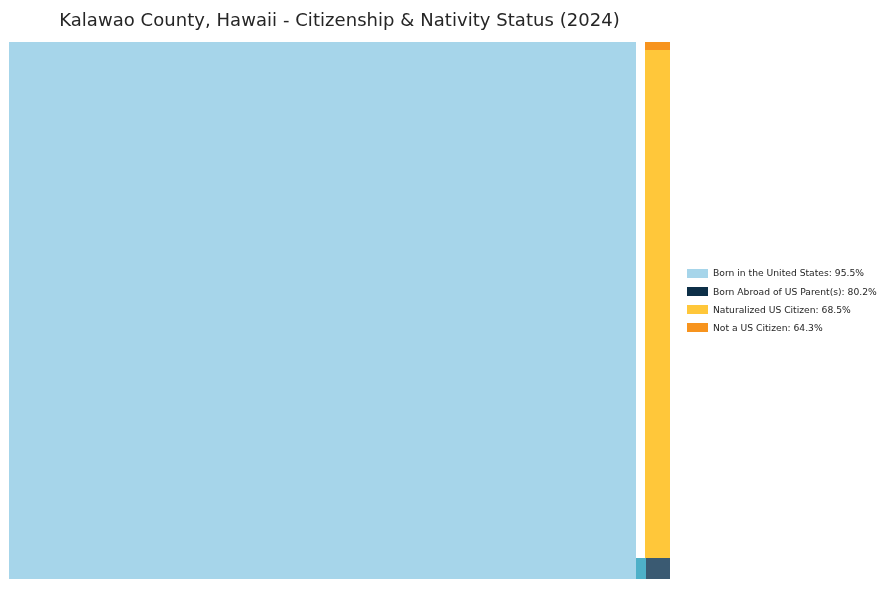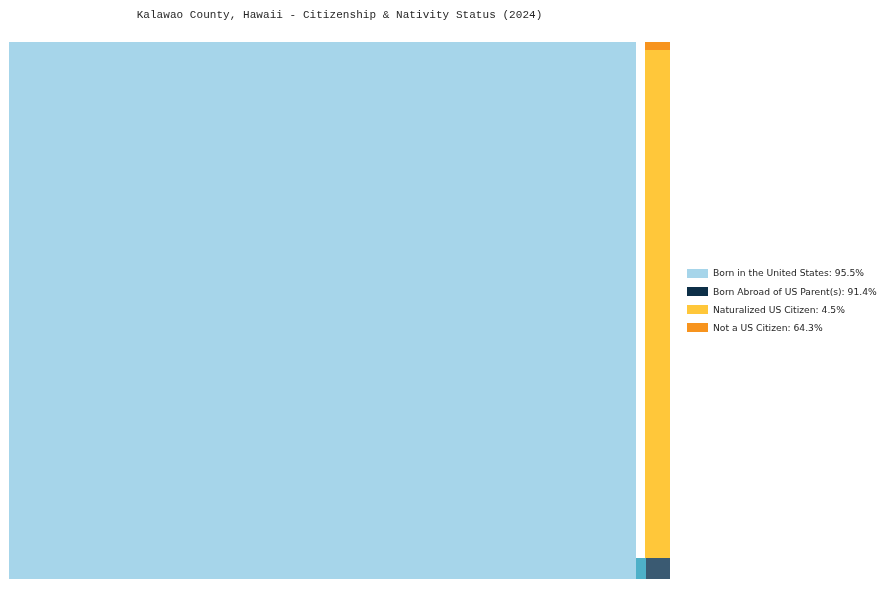--- a/index.html
+++ b/index.html
@@ -23,25 +23,24 @@
     height: 590px;
     background: #ffffff;
   }
 
   #chart-title {
     position: absolute;
     left: 0;
     top: 9px;
     width: 679px;
     text-align: center;
-    font-size: 11px;
+    font-size: 18px;
     color: #262626;
     letter-spacing: 0.05px;
     white-space: nowrap;
-    font-family: Liberation Mono, monospace;
   }
 
   #plot-area {
     position: absolute;
     left: 9px;
     top: 42px;
     width: 661px;
     height: 537px;
   }
 
@@ -130,26 +129,26 @@
   <div id="legend">
 
     <div class="legend-row">
       <span class="legend-swatch" style="background-color: rgb(166, 213, 234);"></span>
       <span class="legend-label">Born in the United States: 95.5%</span>
     </div>
 
 
     <div class="legend-row">
       <span class="legend-swatch" style="background-color: rgb(13, 47, 71);"></span>
-      <span class="legend-label">Born Abroad of US Parent(s): 91.4%</span>
+      <span class="legend-label">Born Abroad of US Parent(s): 80.2%</span>
     </div>
 
     <div class="legend-row">
       <span class="legend-swatch" style="background-color: rgb(255, 199, 58);"></span>
-      <span class="legend-label">Naturalized US Citizen: 4.5%</span>
+      <span class="legend-label">Naturalized US Citizen: 68.5%</span>
     </div>
 
     <div class="legend-row">
       <span class="legend-swatch" style="background-color: rgb(247, 148, 30);"></span>
       <span class="legend-label">Not a US Citizen: 64.3%</span>
     </div>
 
   </div>
 
 </div>

